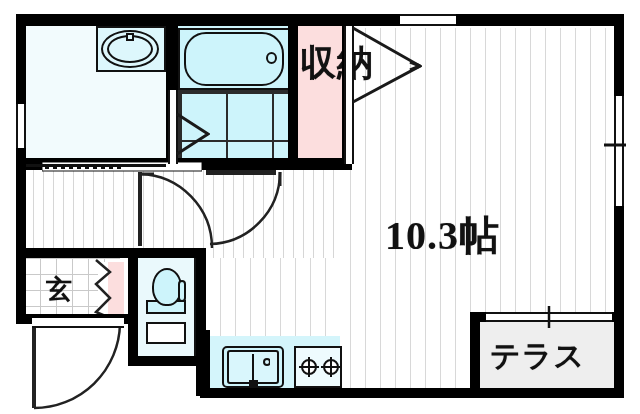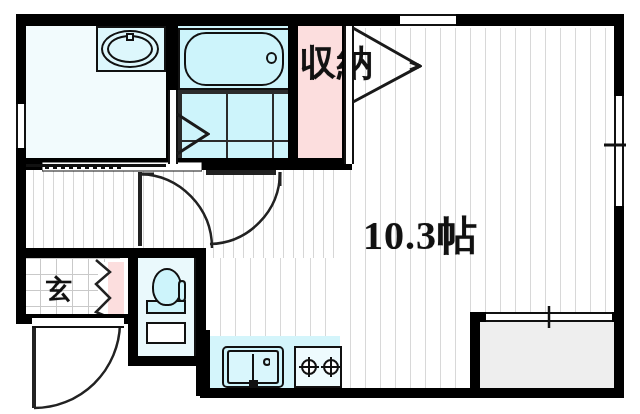--- a/index.html
+++ b/index.html
@@ -258,23 +258,24 @@
   <div class="tub-inner" style="left:184px; top:32px; width:100px; height:54px;"></div>
   <div class="tub-drain" style="left:266px; top:52px;"></div>
 
   <div class="bath-tiles" style="left:178px; top:90px; width:112px; height:74px;"></div>
 
   <div class="fill-closet" style="left:296px; top:26px; width:48px; height:138px;"></div>
   <div class="label label-closet" style="left:300px; top:46px; width:40px;">
     <div>収納</div>
   </div>
 
-  <div class="label label-size" style="left:363px; top:208px;">10.3帖</div>
+  <div class="label label-size" style="left:385px; top:208px;">10.3帖</div>
 
   <div class="fill-terrace" style="left:478px; top:322px; width:142px; height:66px;"></div>
+  <div class="label label-terrace" style="left:490px; top:336px;">テラス</div>
 
   <div class="tile-grid" style="left:24px; top:258px; width:96px; height:62px;"></div>
   <div class="label label-genkan" style="left:46px; top:272px;">玄</div>
 
   <div class="fill-closet" style="left:108px; top:262px; width:16px; height:52px;"></div>
   <div class="fill-white" style="left:98px; top:262px; width:10px; height:52px;"></div>
 
   <svg class="abs" style="left:94px; top:258px; width:24px; height:62px;" viewBox="0 0 24 62">
     <polyline points="2,2 16,14 2,26 16,40 2,54 16,60" fill="none" stroke="#222" stroke-width="2.5"></polyline>
   </svg>

